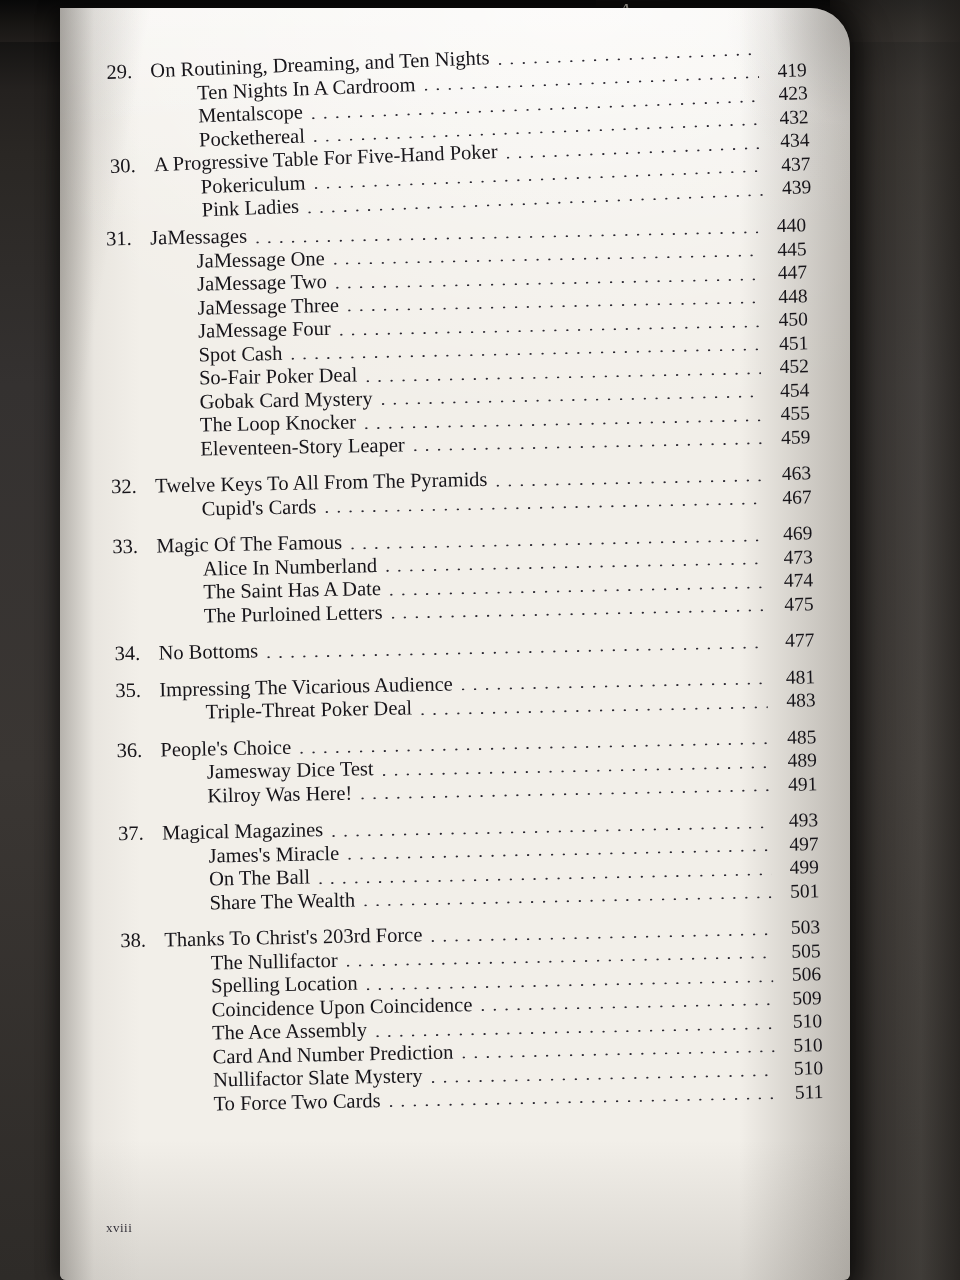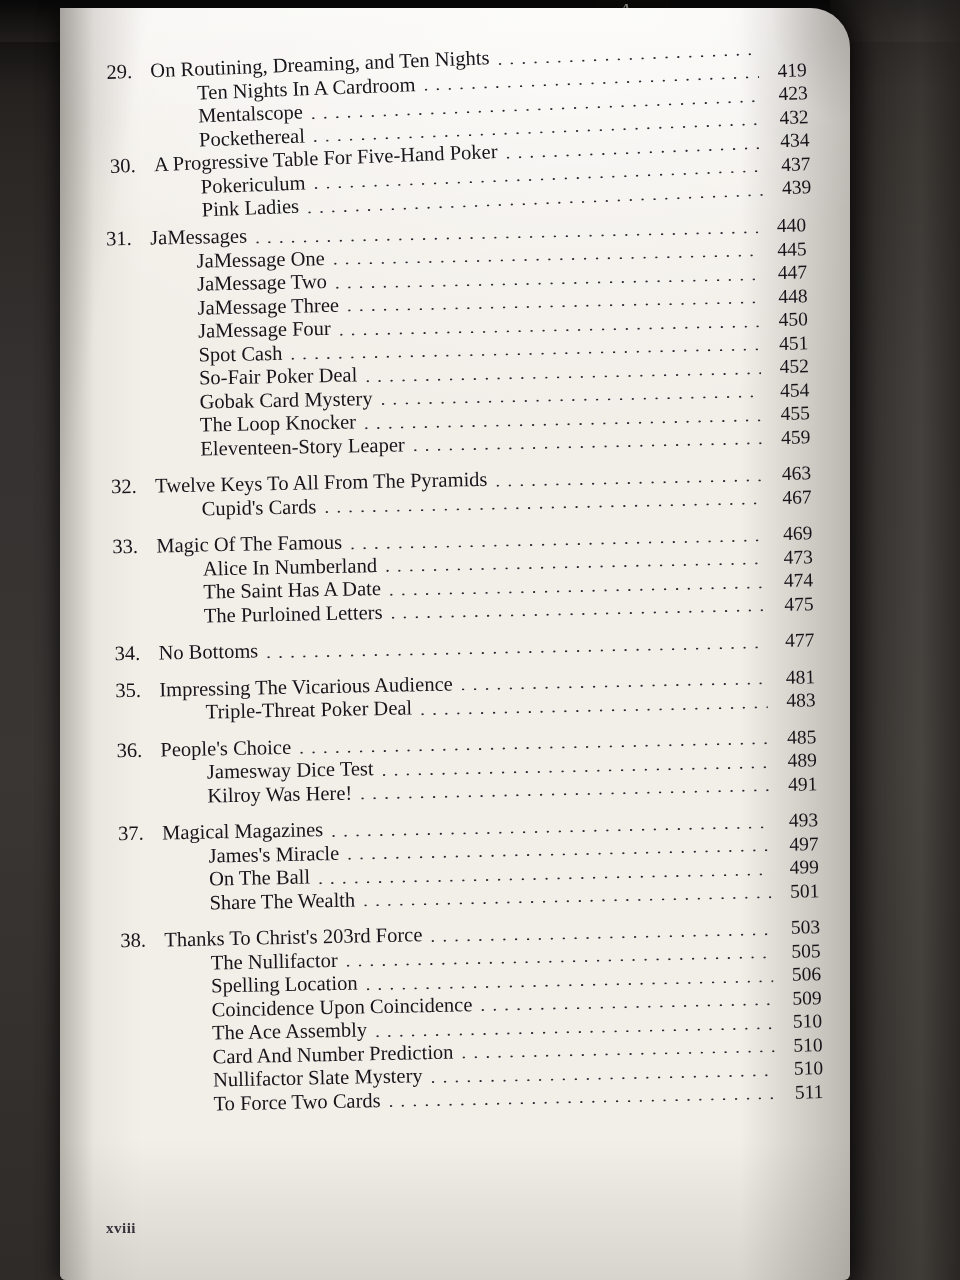--- a/index.html
+++ b/index.html
@@ -124,24 +124,23 @@
     text-align: right;
     font-size: 19.5px;
   }
   .row.sub .num { width: 44px; }
   .row.sub .title { padding-left: 46px; }
   .gap { height: 13px; }
   .folio {
     position: absolute;
     left: 46px;
     top: 1212px;
-    font-size: 15px;
+    font-size: 13px;
     color: #35323a;
     letter-spacing: 0.5px;
-    font-weight: bold;
   }
   
   .skew-wrap {
     transform: rotate(-1.15deg);
     transform-origin: 10% 0%;
   }
   .tilt-top { transform: rotate(-2.2deg); transform-origin: 0 0; }
 </style>
 </head>
 <body>

